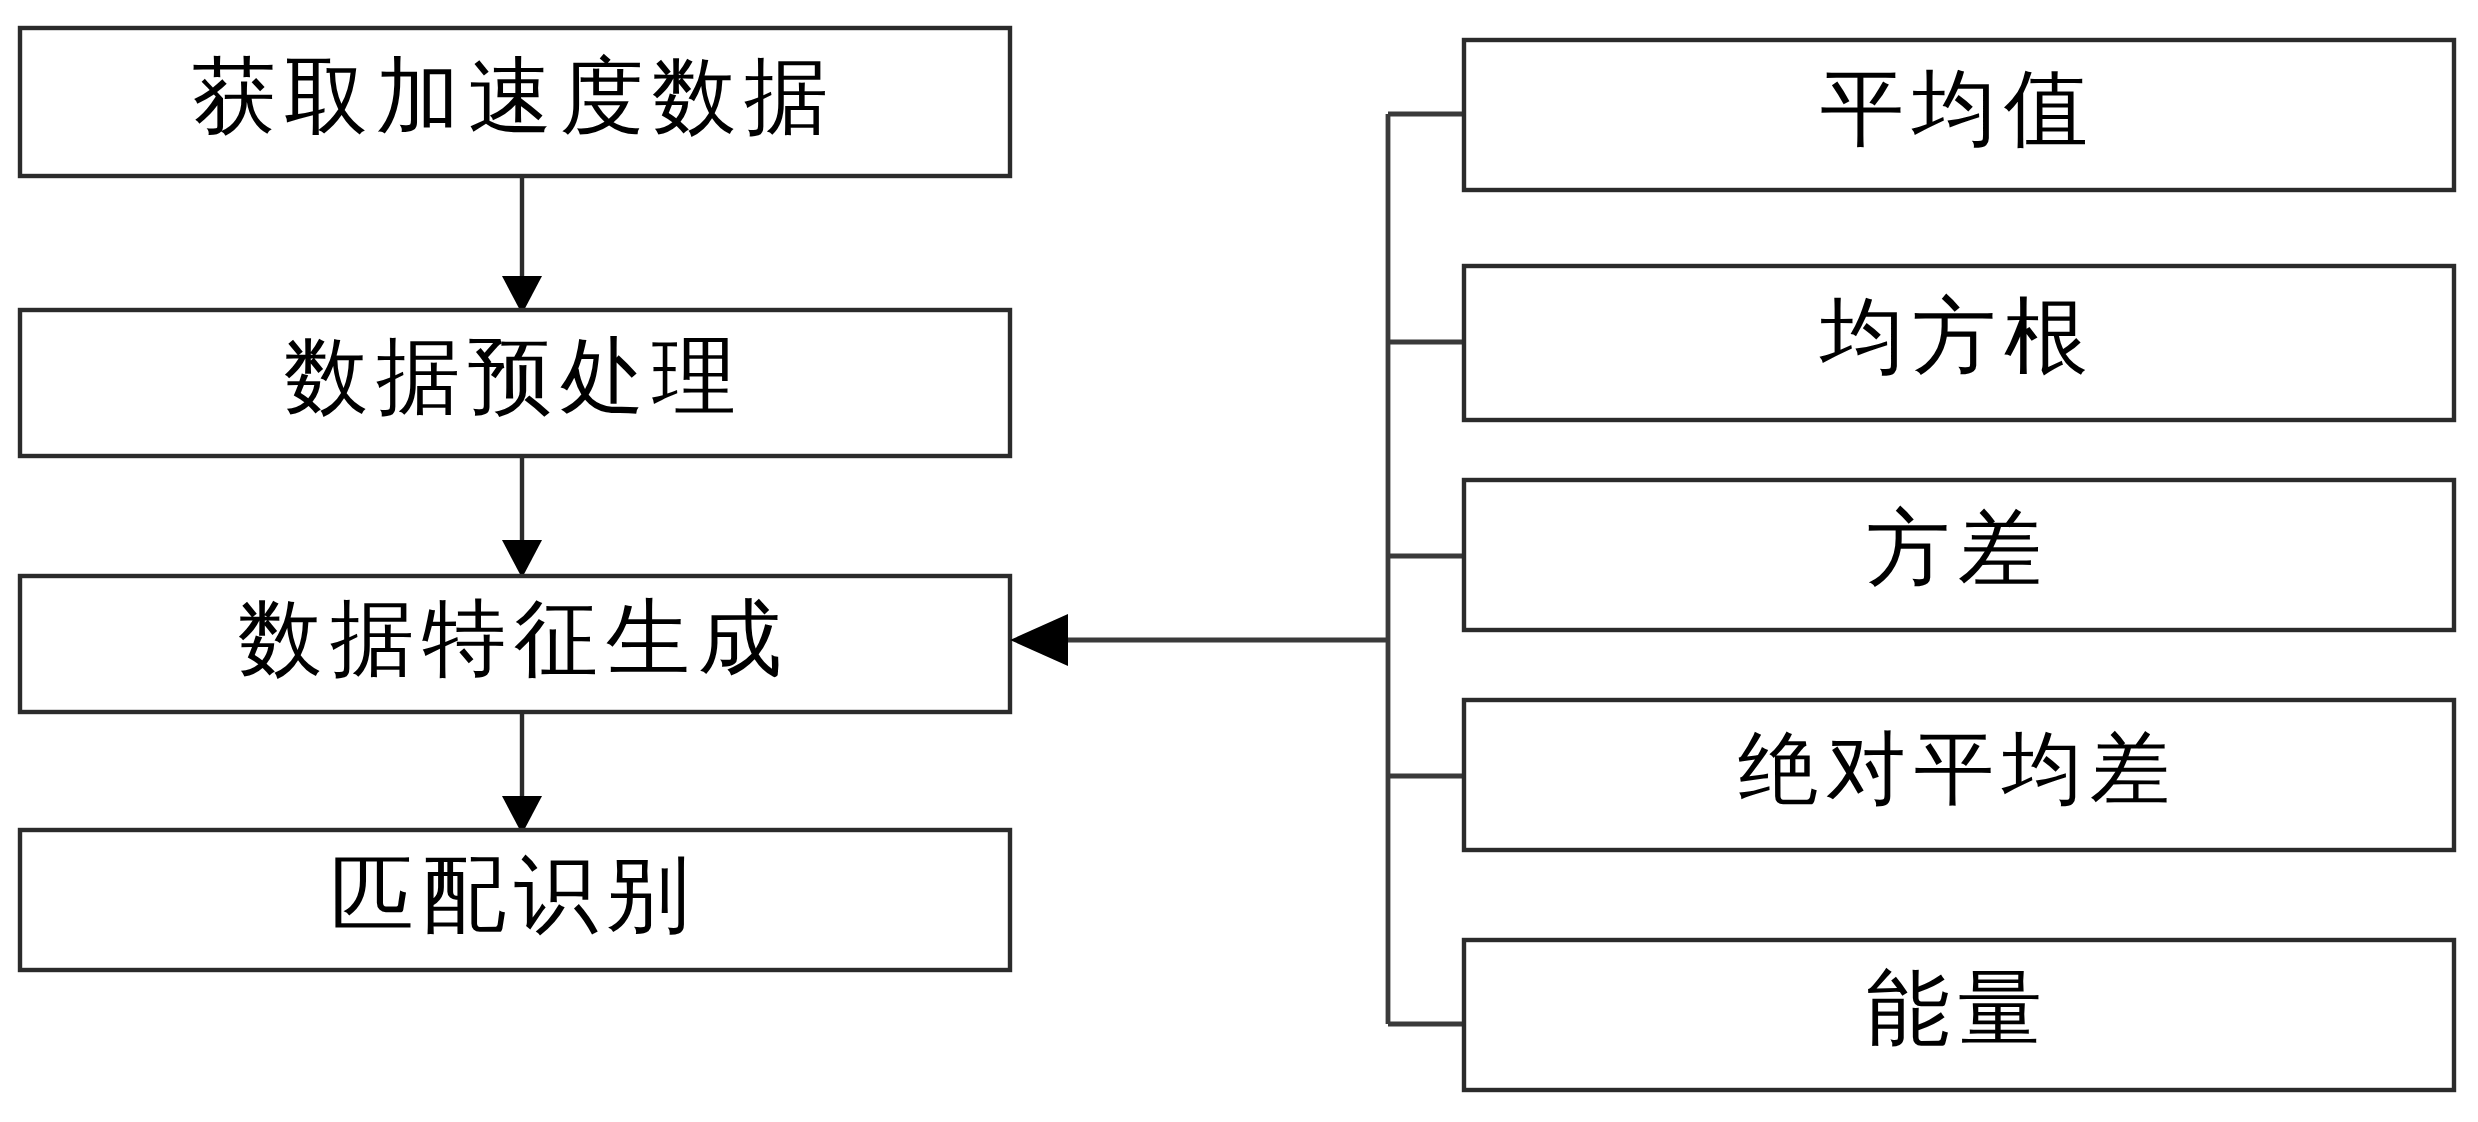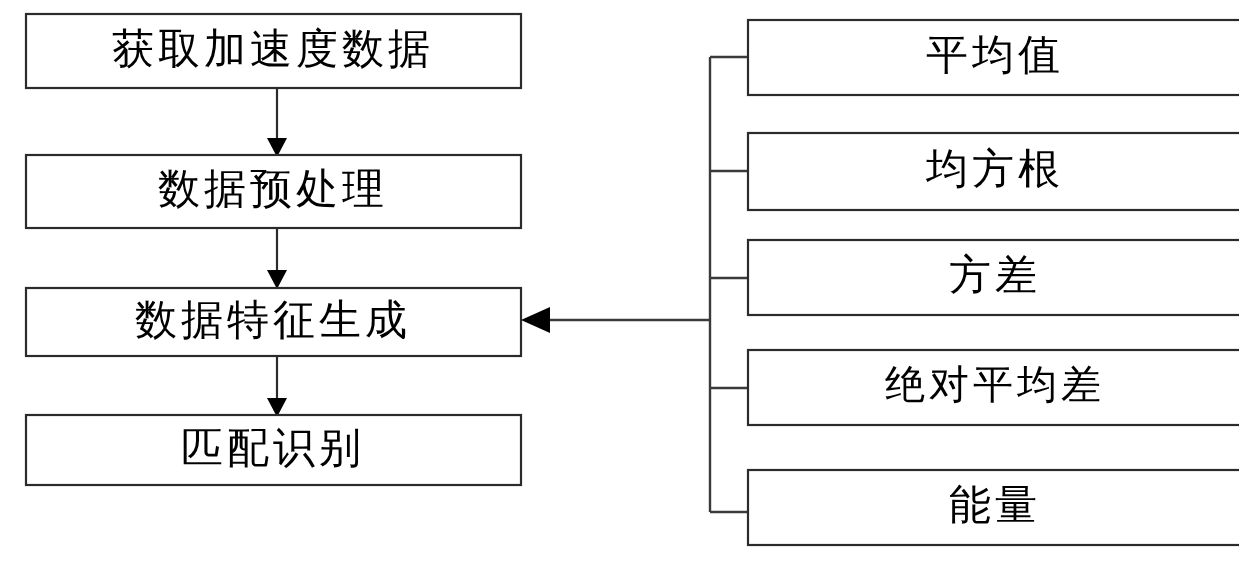--- a/index.html
+++ b/index.html
@@ -11,21 +11,20 @@
     width: 1239px;
     height: 561px;
     overflow: hidden;
     font-family: "Liberation Serif", "DejaVu Serif", serif;
   }
   #diagram-root {
     position: relative;
     width: 994px;
     height: 561px;
     background: #ffffff;
-    margin-left: 16px;
   }
   svg#flowchart {
     display: block;
     width: 1239px;
     height: 561px;
   }
   .node-box {
     fill: #ffffff;
     stroke: #2b2b2b;
     stroke-width: 2.2;

